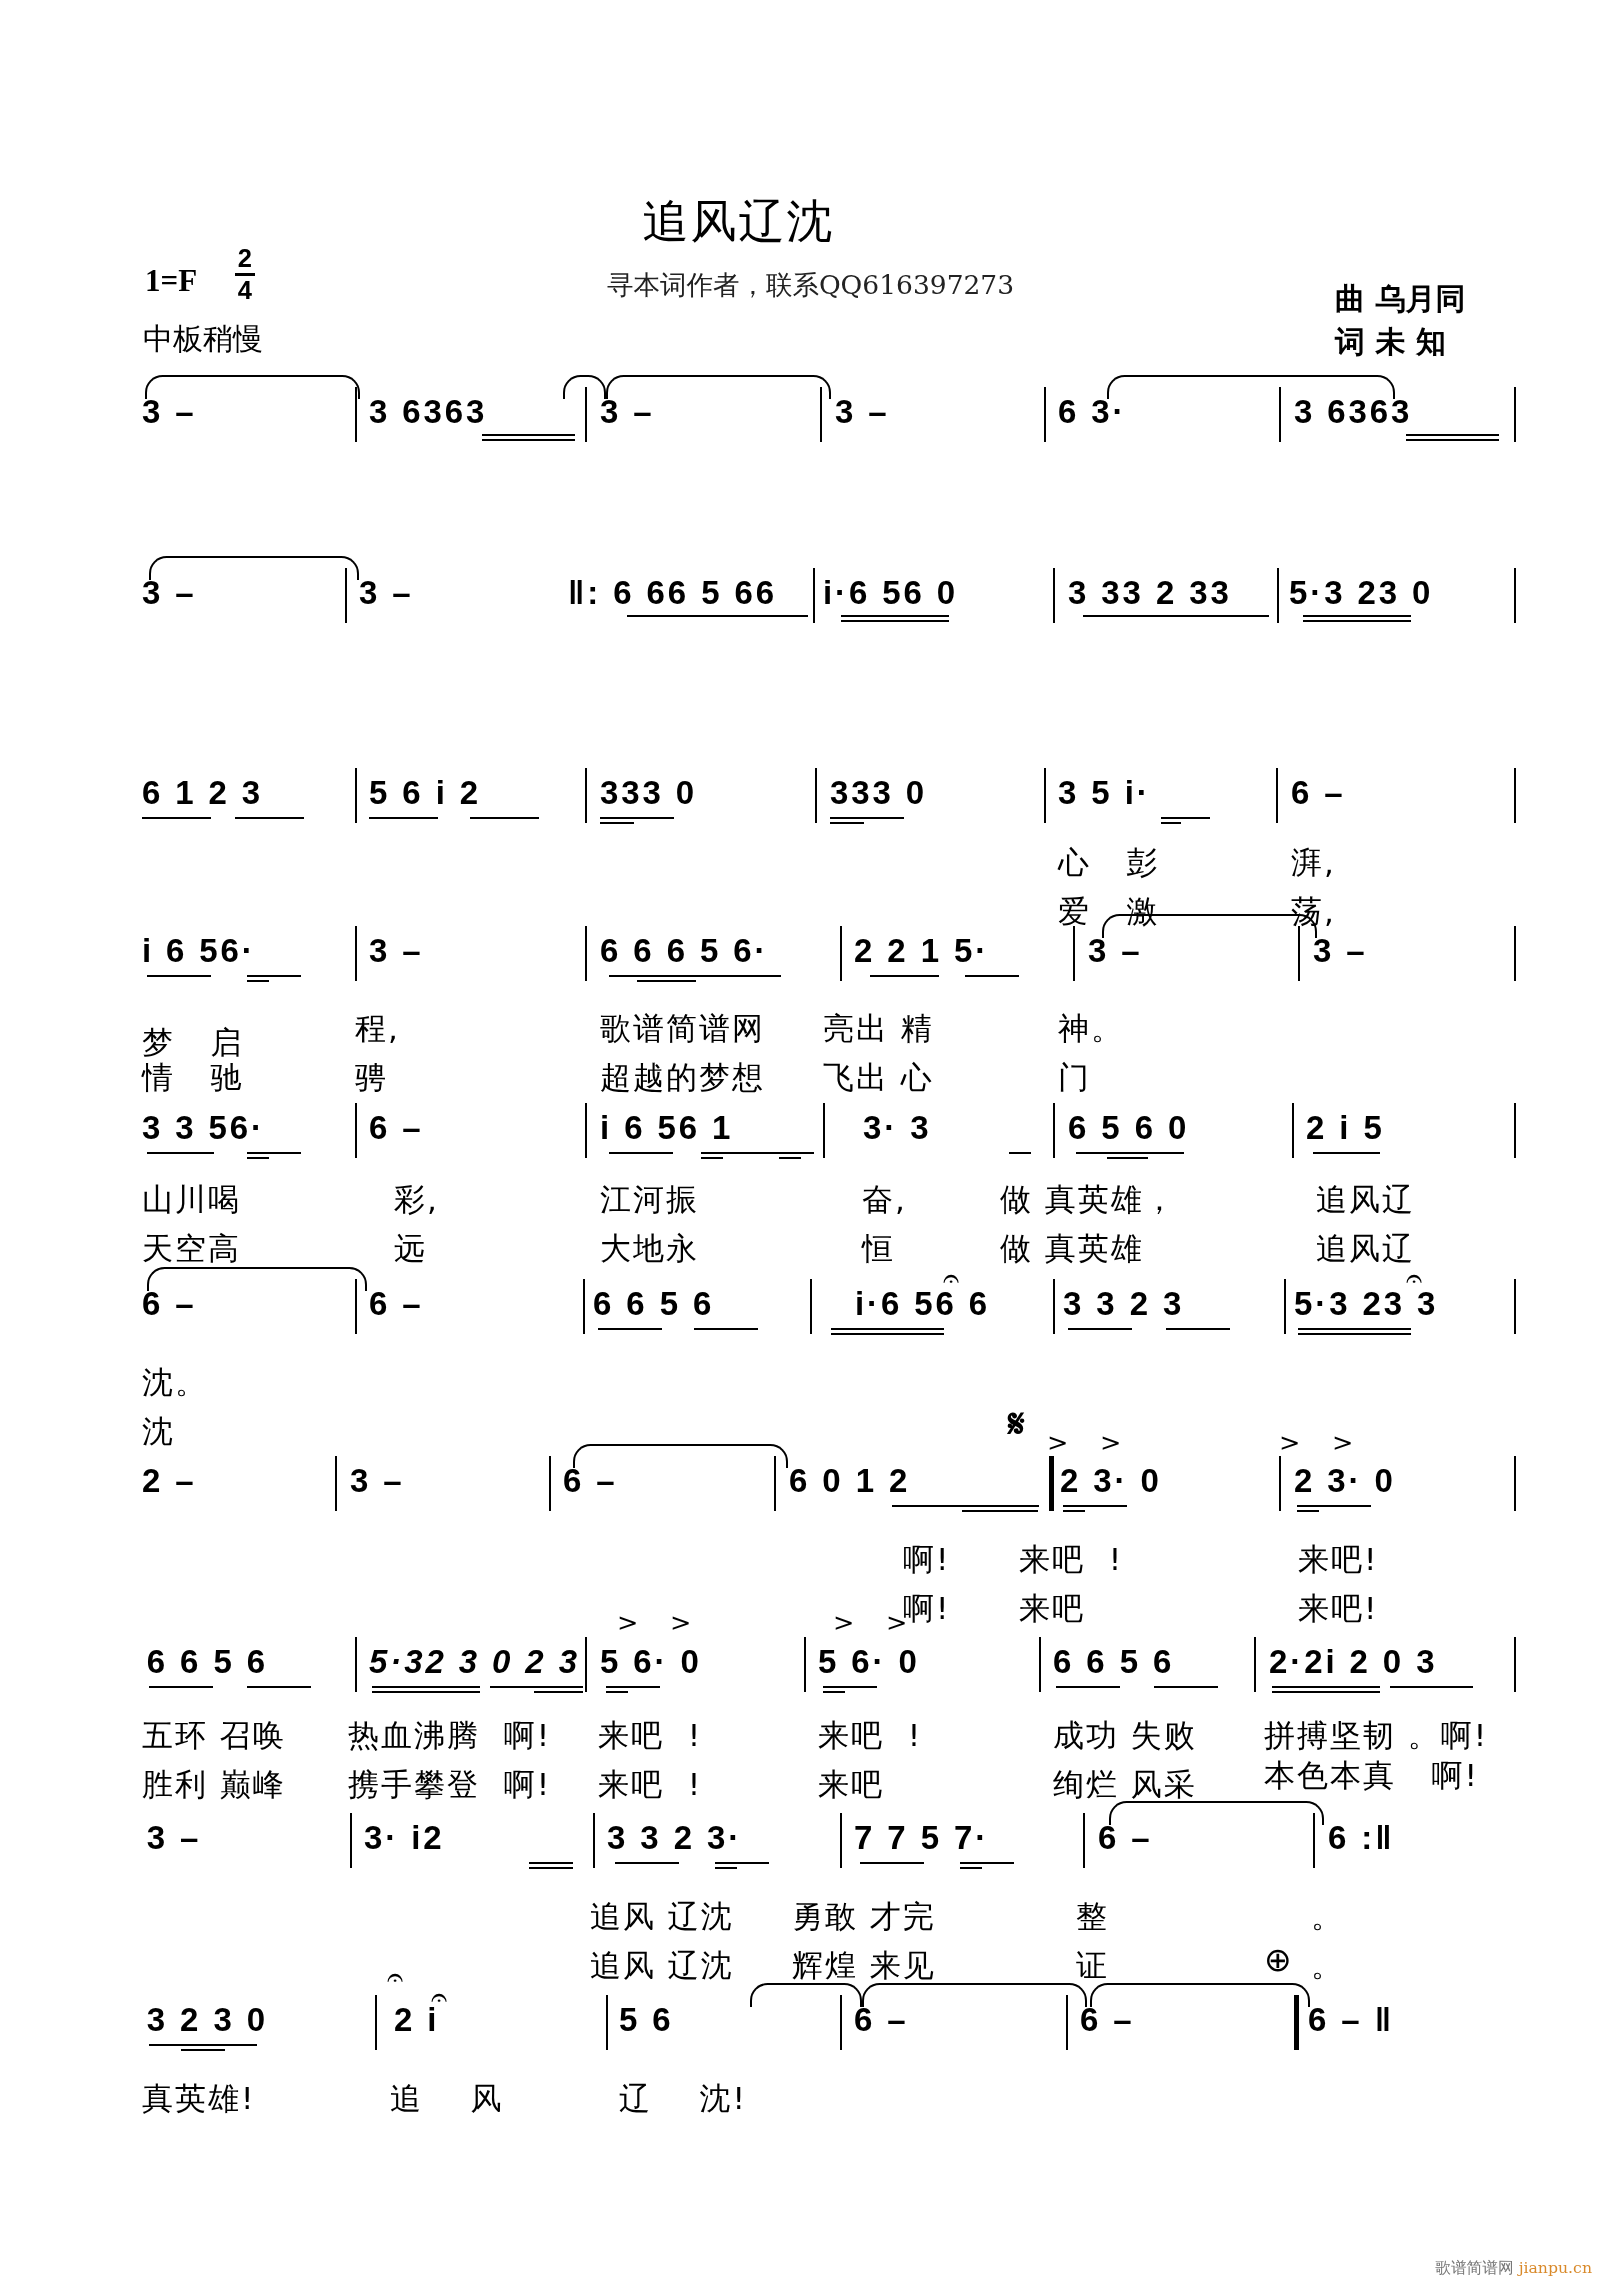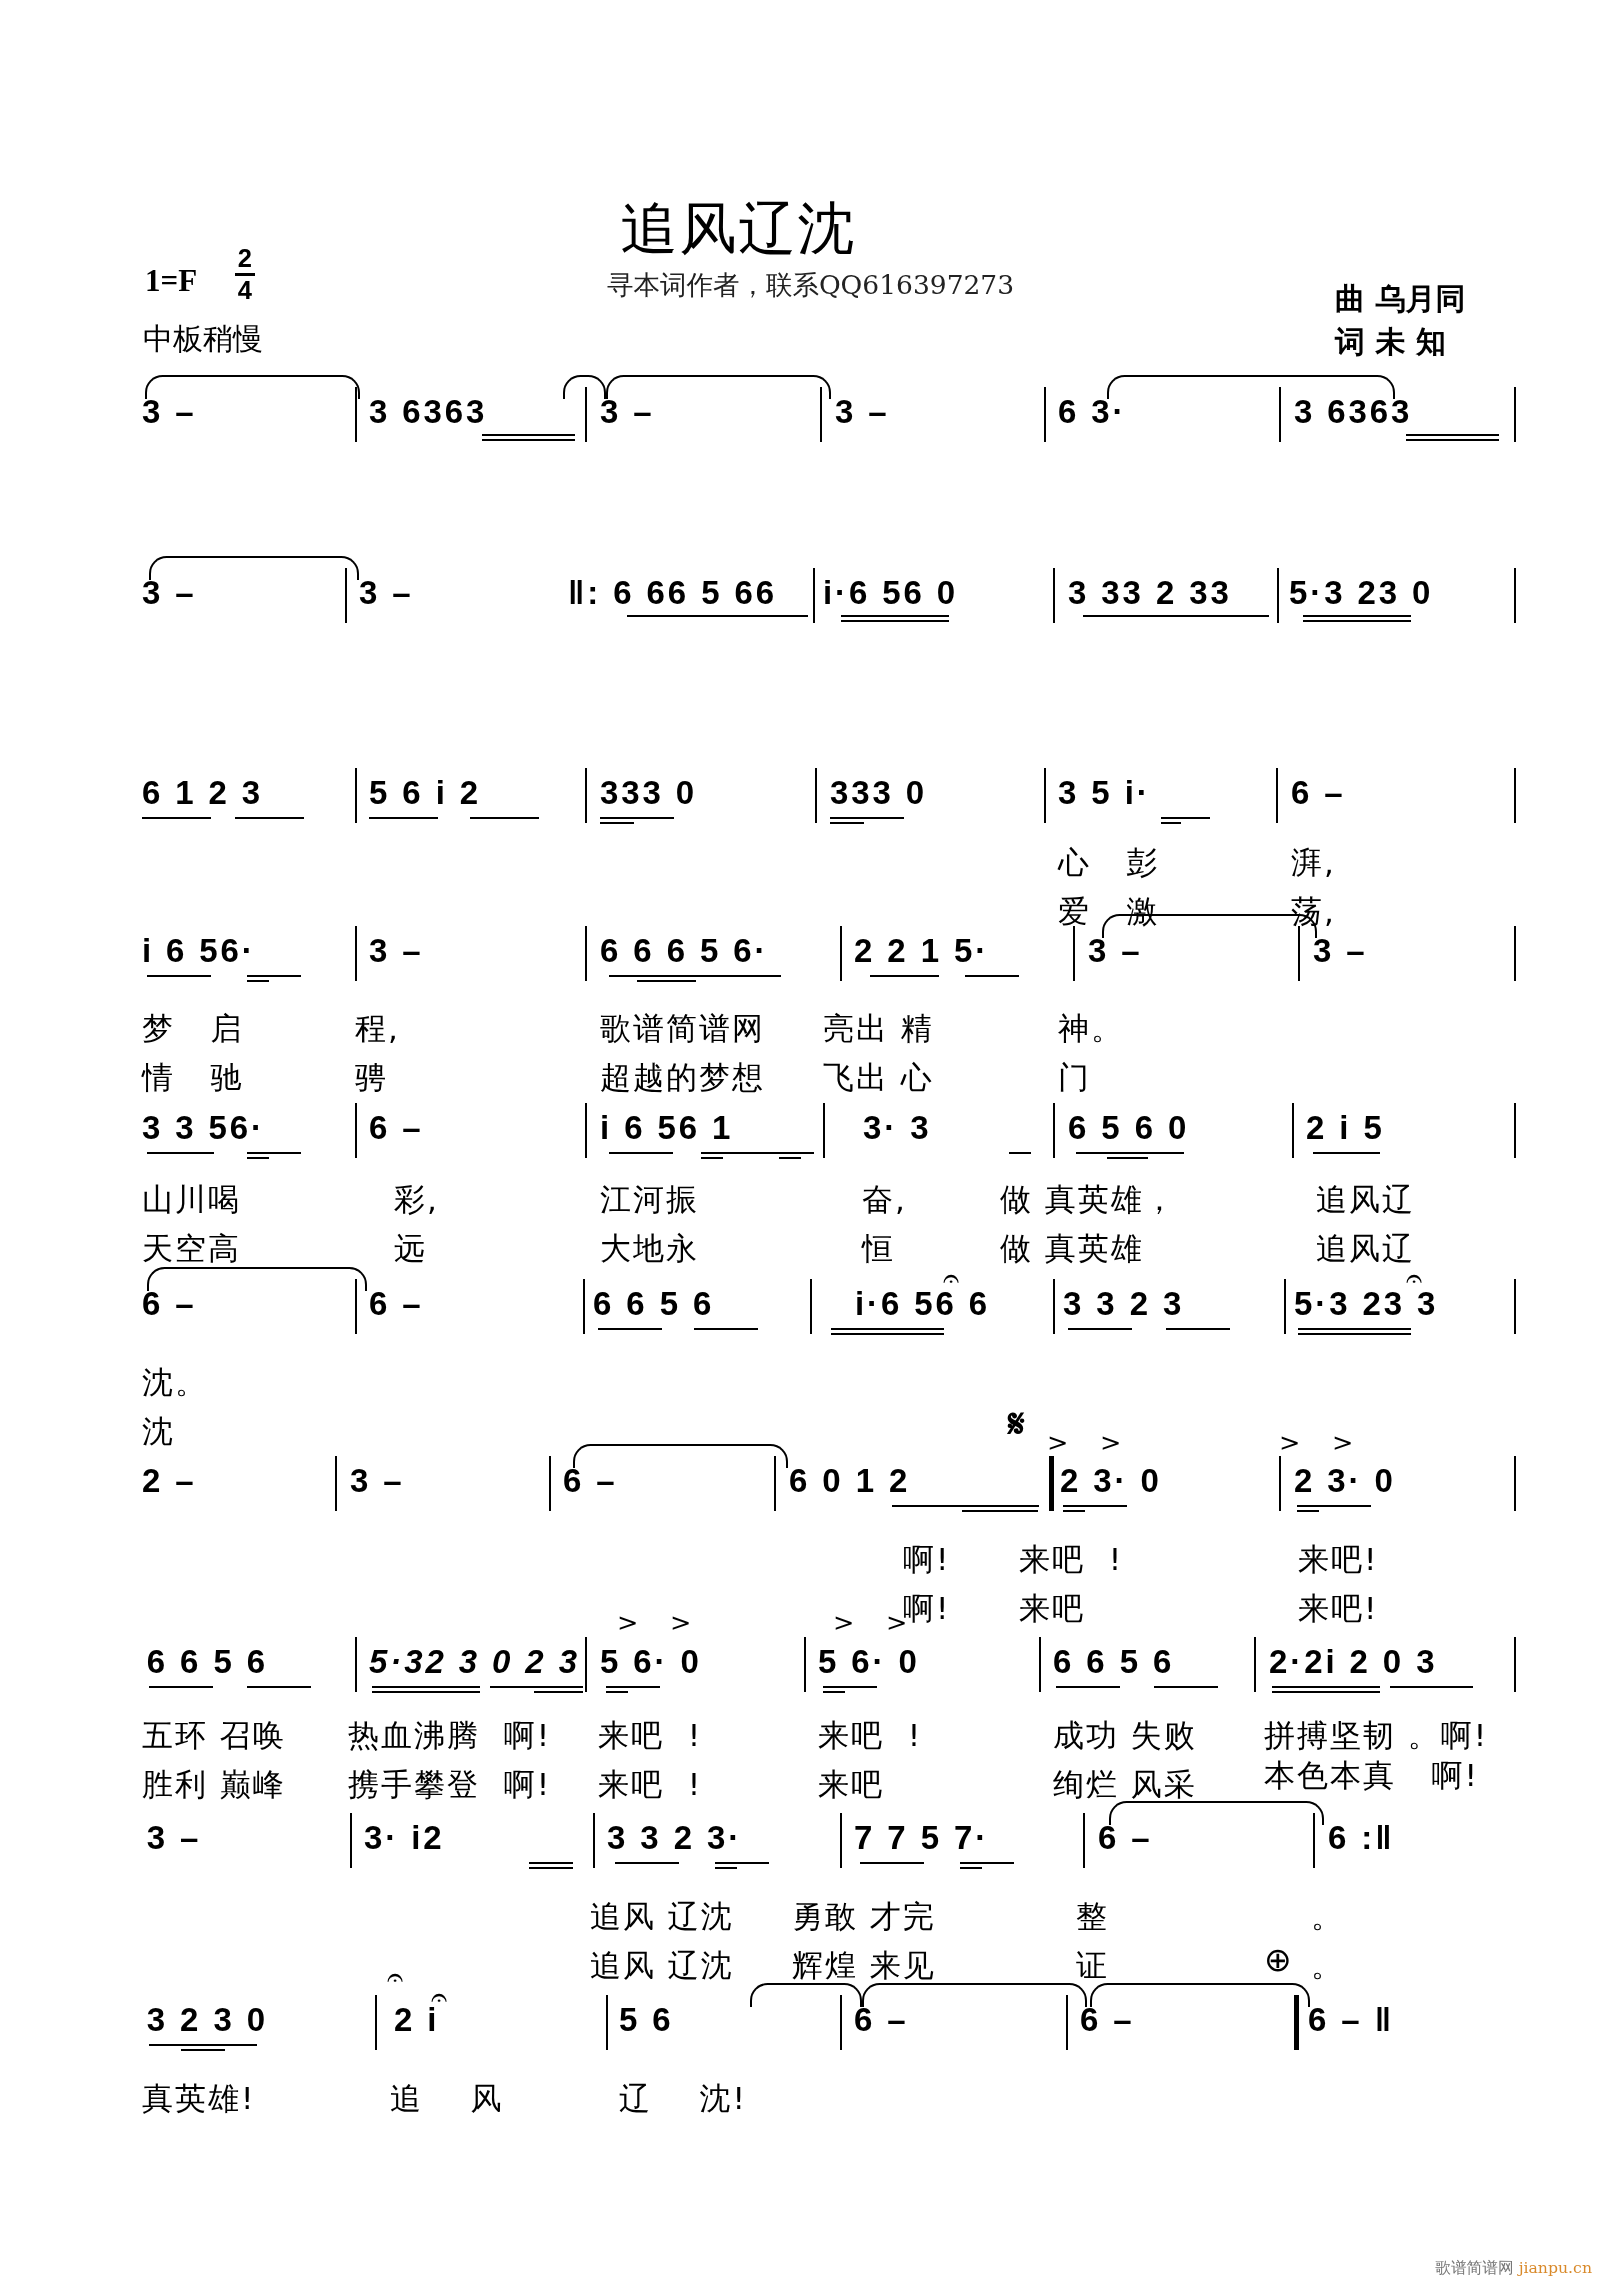--- a/index.html
+++ b/index.html
@@ -1,20 +1,20 @@
 <!DOCTYPE html>
 <html><head>
 <meta charset="utf-8">
 <style>
   html, body { margin:0; padding:0; }
   body { width:1621px; height:2293px; background:#ffffff; position:relative; overflow:hidden;
          font-family:"Liberation Sans", "DejaVu Sans", sans-serif; color:#000; }
   .abs { position:absolute; }
   .title { left:0; width:1477px; top:191px; text-align:center; font-family:"DejaVu Serif", serif;
-           font-size:57px; letter-spacing:2px; }
+           font-size:46px; letter-spacing:2px; }
   .subtitle { left:0; width:1621px; top:267px; text-align:center; font-family:"DejaVu Serif", serif;
               font-size:26.5px; color:#222; }
   .key { left:145px; top:263px; font-family:"Liberation Serif", serif; font-size:31px; font-weight:bold; }
   .timesig { left:235px; top:245px; width:19.6px; font-family:"Liberation Sans", sans-serif; font-weight:bold;
              font-size:25.5px; text-align:center; line-height:27.4px; }
   .timesig .bar { display:block; height:2.9px; background:#000; margin:1px 0; }
   .tempo { left:143px; top:319px; font-family:"DejaVu Serif", serif; font-size:30px; }
   .credits { left:1335px; top:277px; font-family:"DejaVu Sans", sans-serif; font-size:30px; line-height:43px; font-weight:bold; }
   .staff { left:137px; width:1392px; height:78px; }
   .barline { position:absolute; top:0; width:2px; height:55px; background:#000; }
@@ -135,21 +135,21 @@
   <span class="note" style="left:1176px;">3  –</span>
   <div class="barline" style="left:1377px;"></div>
   <div class="tie" style="left:965px; top:-11.8px; width:211px;"></div>
   <div class="uline" style="left:9.8px; top:49px; width:64px;"></div>
   <div class="uline" style="left:110px; top:49px; width:54px;"></div>
   <div class="uline" style="left:110px; top:54px; width:21.6px;"></div>
   <div class="uline" style="left:472px; top:49px; width:172px;"></div>
   <div class="uline" style="left:500px; top:54px; width:59px;"></div>
   <div class="uline" style="left:733px; top:49px; width:69px;"></div>
   <div class="uline" style="left:828px; top:49px; width:54px;"></div>
-  <span class="lyric" style="left:4.9px; top:82px;">梦   启</span>
+  <span class="lyric" style="left:4.9px; top:96px;">梦   启</span>
   <span class="lyric" style="left:218px; top:82px;">程,</span>
   <span class="lyric" style="left:463px; top:82px;">歌谱简谱网</span>
   <span class="lyric" style="left:686px; top:82px;">亮出 精</span>
   <span class="lyric" style="left:921px; top:82px;">神。</span>
   <span class="lyric" style="left:4.9px; top:131px;">情   驰</span>
   <span class="lyric" style="left:218px; top:131px;">骋</span>
   <span class="lyric" style="left:463px; top:131px;">超越的梦想</span>
   <span class="lyric" style="left:686px; top:131px;">飞出 心</span>
   <span class="lyric" style="left:921px; top:131px;">门</span>
 </div>

